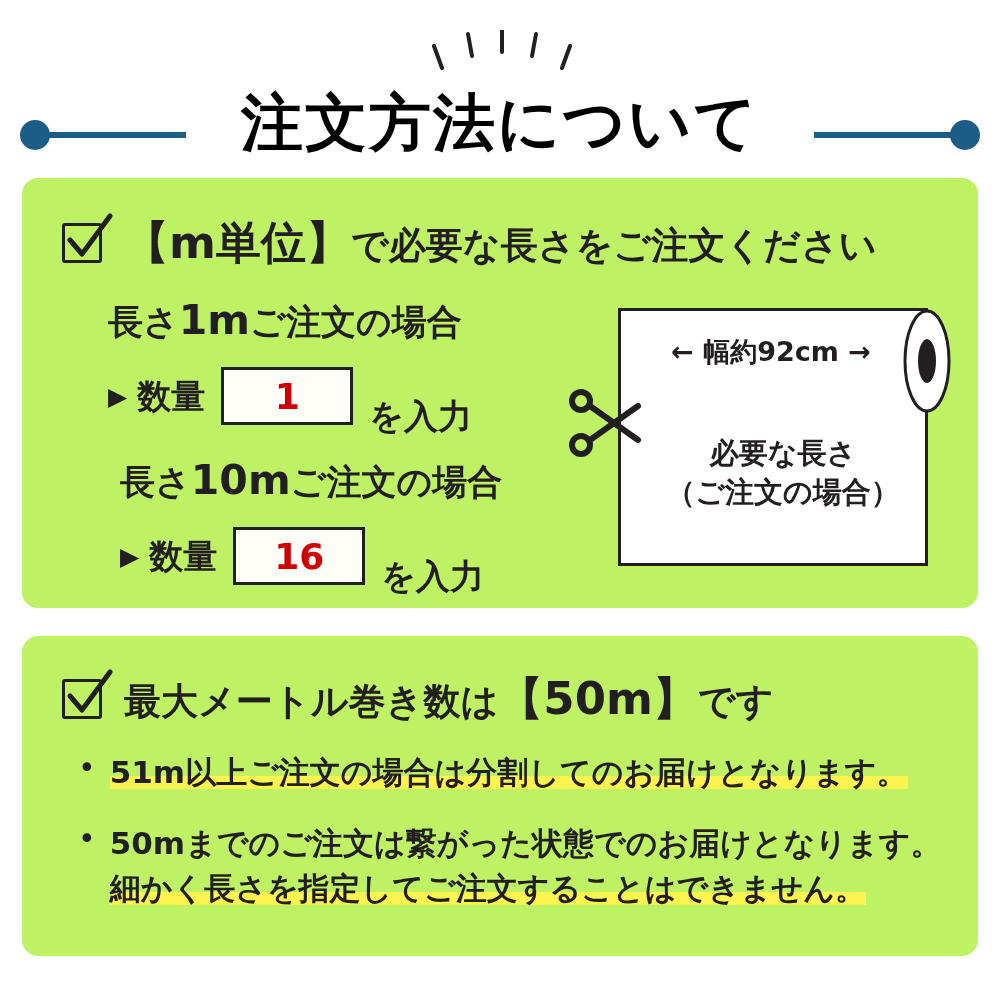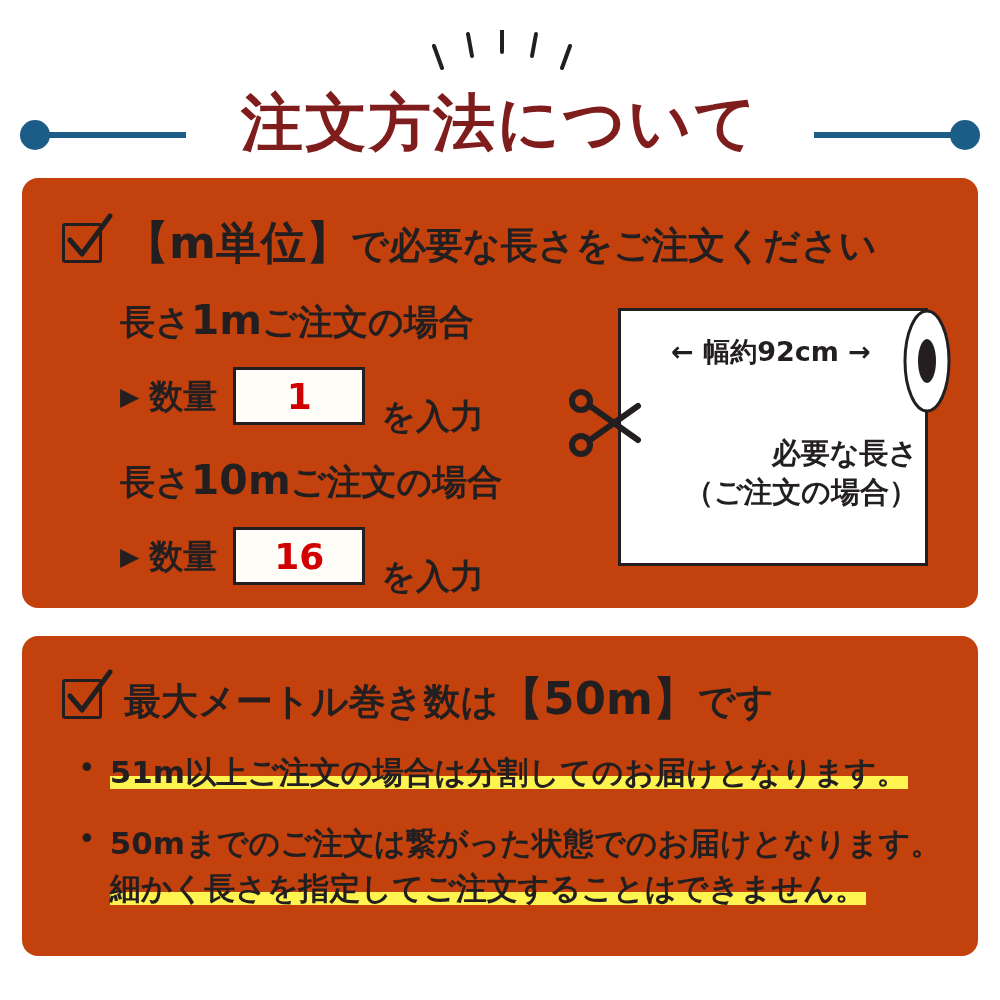--- a/index.html
+++ b/index.html
@@ -39,27 +39,27 @@
   .header-dot.left { left: 20px; }
   .header-dot.right { right: 20px; }
   .header-title {
     position: absolute;
     top: 72px; left: 0; width: 1000px;
     text-align: center;
     font-size: 62px;
     font-weight: 700;
     letter-spacing: 2px;
     line-height: 1;
-    color: #7f1d1d;
+    color: #000000;
   }
 
   
   .panel {
     position: absolute;
-    background: #c2410c;
+    background: #bef264;
     border-radius: 16px;
   }
   #panel-order { left: 22px; top: 178px; width: 956px; height: 430px; }
   #panel-max   { left: 22px; top: 636px; width: 956px; height: 320px; }
 
   
   .check-row { position: absolute; display: flex; align-items: center; }
   .checkbox {
     width: 40px; height: 40px;
     border: 3px solid #231f20;
@@ -115,21 +115,21 @@
   .roll-width-label {
     position: absolute;
     left: 58px; top: 38px; width: 290px;
     text-align: center;
     font-size: 27px; font-weight: 700;
     white-space: nowrap;
   }
   .roll-need {
     position: absolute;
     left: 80px; top: 138px; width: 270px;
-    text-align: right;
+    text-align: center;
     font-size: 29px; font-weight: 700;
     line-height: 1.35;
   }
   .scissors { position: absolute; left: 0px; top: 92px; }
 
   
   .bullets { position: absolute; left: 78px; top: 750px; width: 880px; }
   .bullet-item {
     display: flex;
     align-items: flex-start;
@@ -169,21 +169,21 @@
 
   <div class="check-row" style="left:40px; top:42px;">
     <div class="checkbox">
       <svg width="56" height="56" viewBox="0 0 56 56">
         <polyline points="10,30 22,44 50,6" fill="none" stroke="#231f20" stroke-width="5" stroke-linecap="round" stroke-linejoin="round"></polyline>
       </svg>
     </div>
     <div class="check-text"><span class="big">【m単位】</span><span>で必要な長さをご注文ください</span></div>
   </div>
 
-  <div class="example" style="left:98px; top:122px;">
+  <div class="example" style="left:86px; top:122px;">
     <div class="ex-label"><span>長さ</span><span class="big">1m</span><span>ご注文の場合</span></div>
     <div class="ex-row">
       <span class="ex-arrow">▶</span>
       <span class="ex-qty">数量</span>
       <span class="qty-box">1</span>
       <span class="ex-enter">を入力</span>
     </div>
   </div>
 
   <div class="example" style="left:98px; top:282px;">

